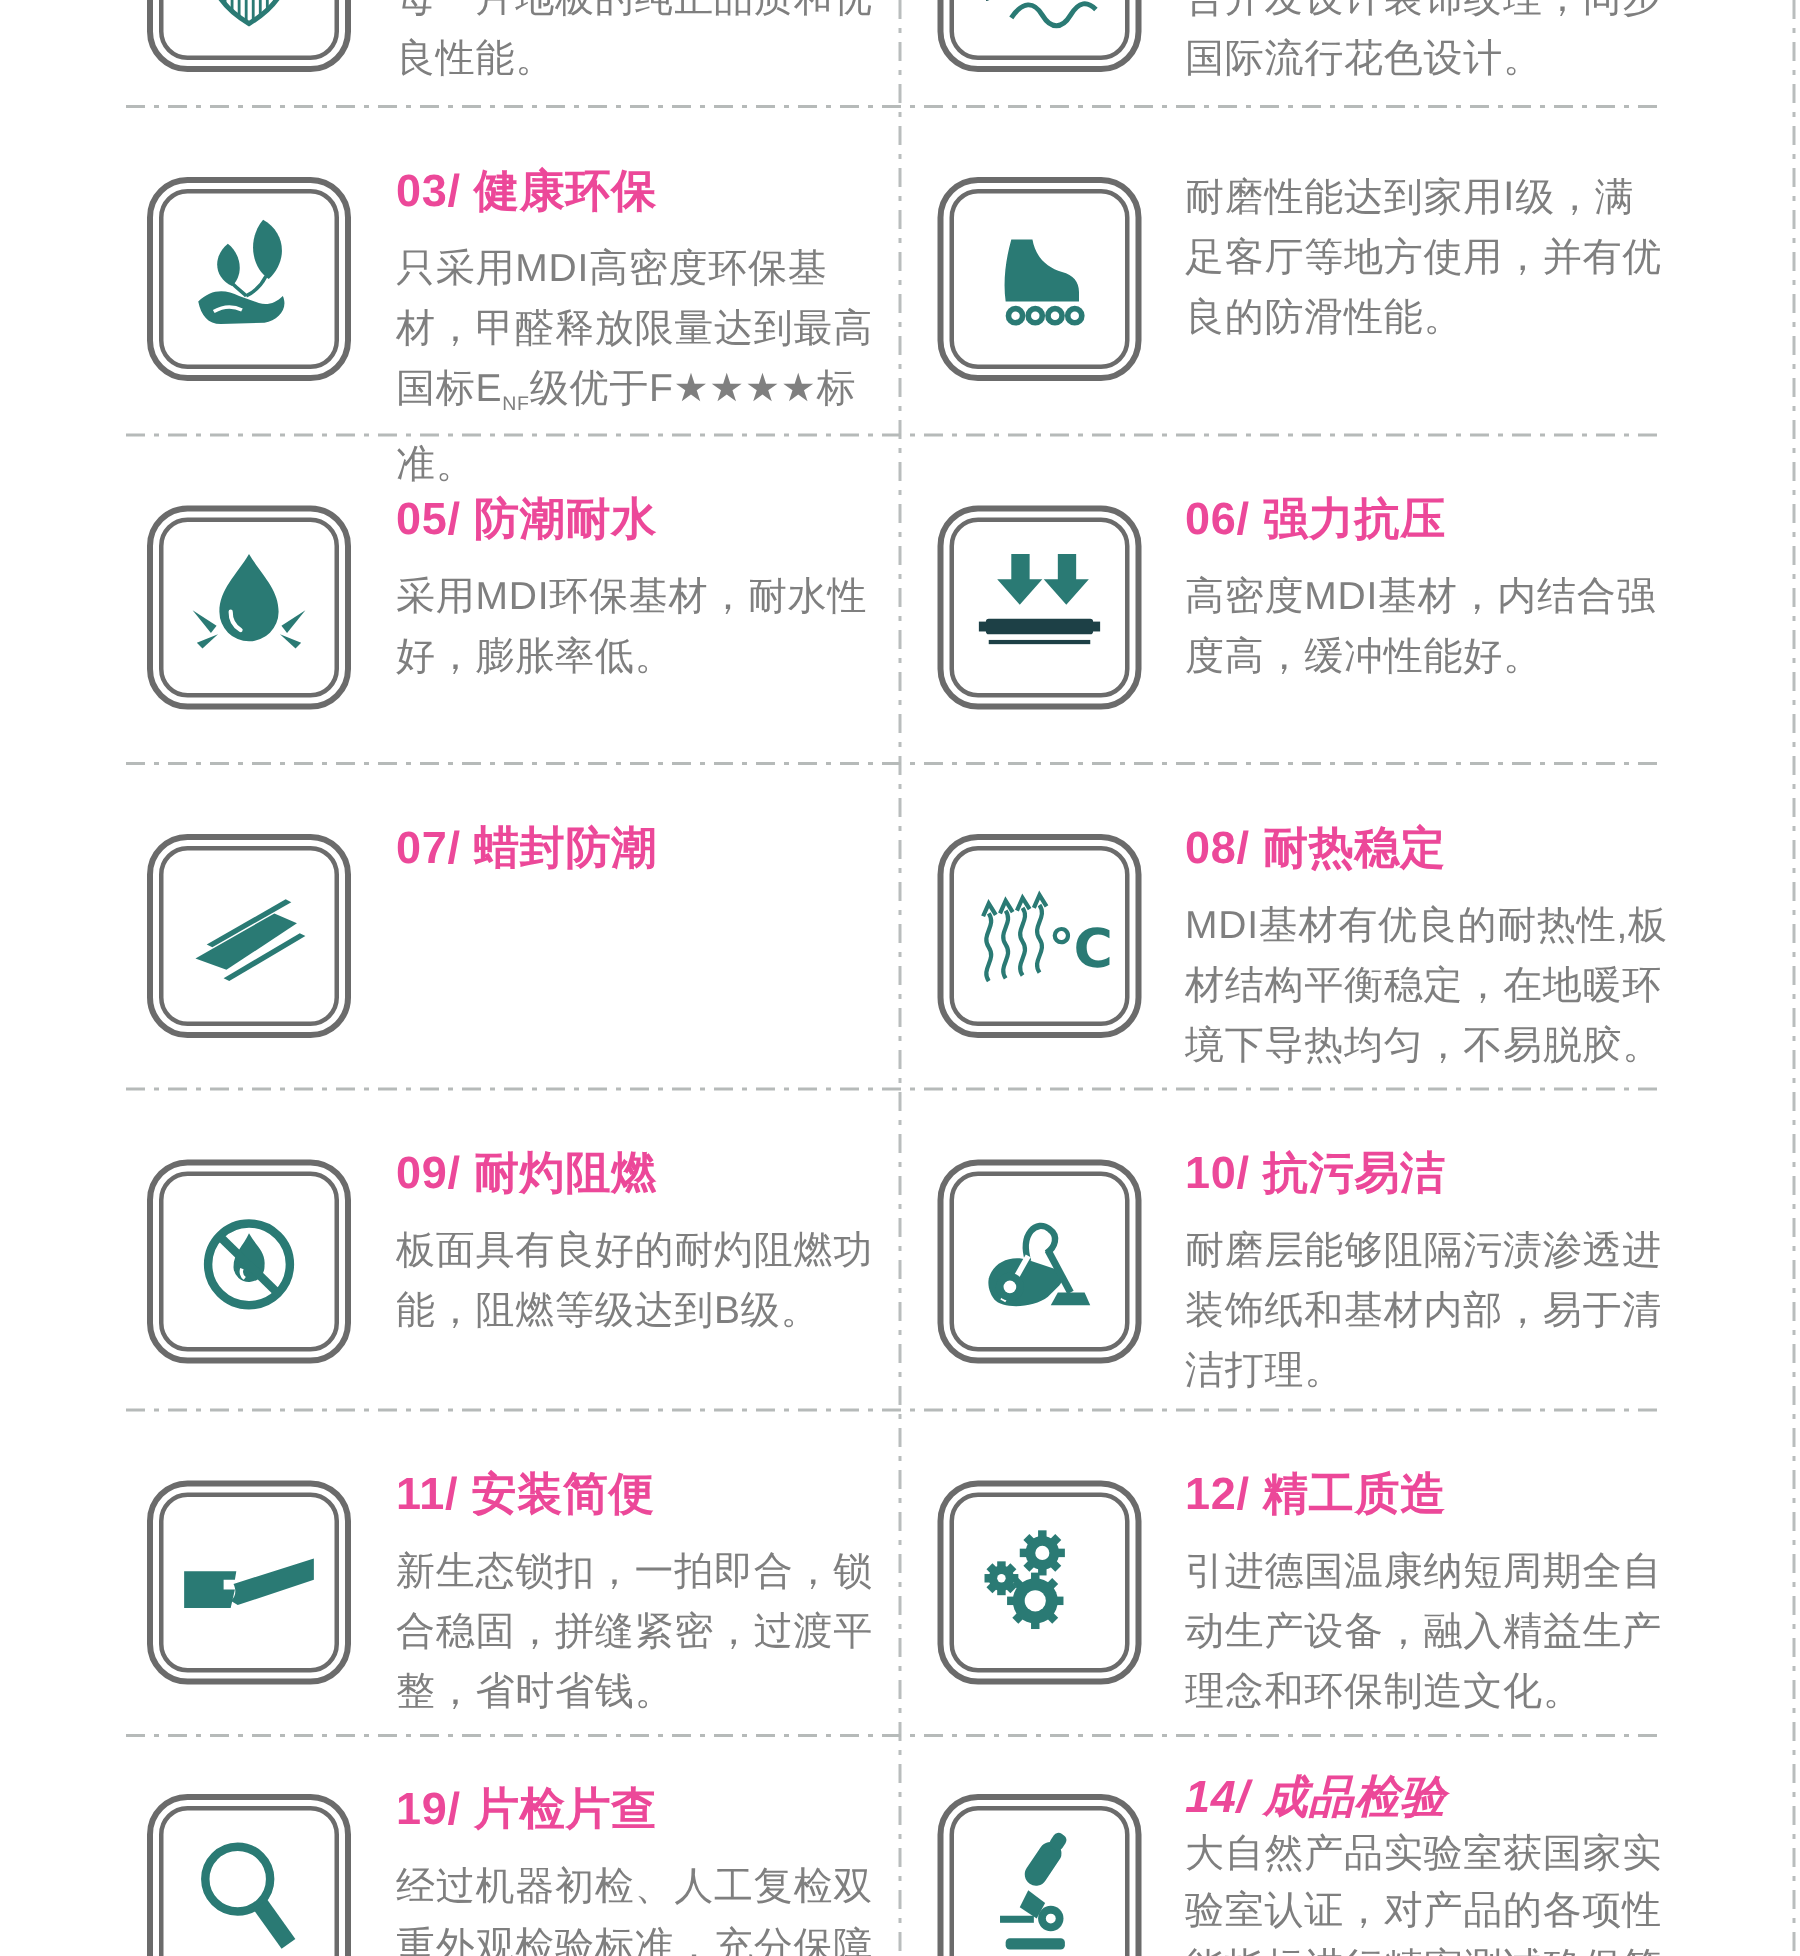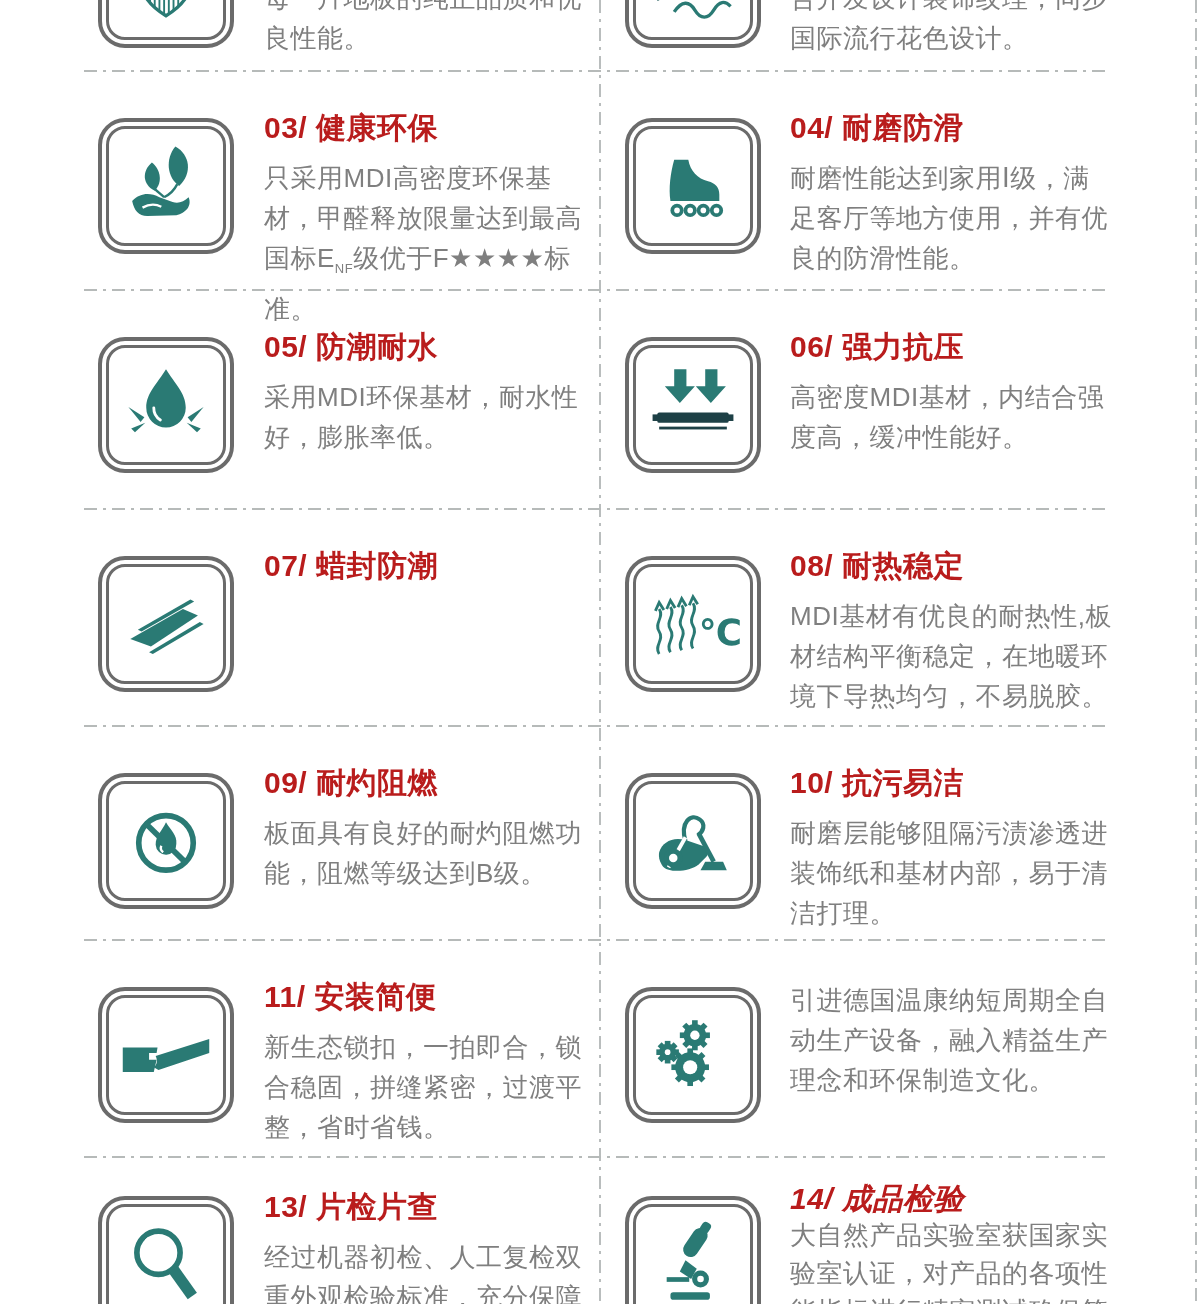--- a/index.html
+++ b/index.html
@@ -19,21 +19,21 @@
   
   .iconbox{position:absolute;top:46px;width:136px;height:136px;box-sizing:border-box;
            border:4px solid #6b6b6b;border-radius:27px;padding:4px;background:#fff;}
   .iconfill{width:100%;height:100%;box-sizing:border-box;border:3px solid #6b6b6b;border-radius:19px;
             display:flex;align-items:center;justify-content:center;color:#2a7a74;}
   .iconfill svg{width:94px;height:94px;display:block;}
   .c-l .iconbox{left:98px;}  .c-r .iconbox{left:625px;}
   
   .content{position:absolute;top:39px;width:326px;}
   .c-l .content{left:264px;} .c-r .content{left:790px;}
-  .title{margin:0 0 13px 0;font-size:30px;line-height:34px;font-weight:700;color:#b91c1c;letter-spacing:0.5px;}
+  .title{margin:0 0 13px 0;font-size:30px;line-height:34px;font-weight:700;color:#ec4899;letter-spacing:0.5px;}
   .body{margin:0;font-size:26px;line-height:40px;color:#7f7f7f;letter-spacing:0.5px;}
   .body sub{font-size:0.5em;text-align:center;}
   
   .r1 .iconbox{top:-88px;}
   .r1 .content{top:-22px;}
   
   .r7 .iconbox{top:38px;}
   .r7 .c-l .content{top:32px;}
   .r7 .c-r .content{top:24px;}
   .r7 .c-r .title{margin-bottom:0;font-style:italic;}
@@ -125,21 +125,20 @@
           <g fill="#fff">
             <circle cx="33" cy="76" r="3"></circle>
                 <circle cx="47" cy="76" r="3"></circle>
                 <circle cx="61" cy="76" r="3"></circle>
                 <circle cx="75" cy="76" r="3"></circle>
           </g>
         </svg>
       </div>
         </div>
       <div class="content">
-        <h3 class="title">04/ 耐磨防滑</h3>
         <p class="body"><span>耐磨性能达到家用Ⅰ级，满足客厅等地方使用，并有优良的防滑性能。</span></p>
       </div>
     </div>
   </div>
 
   <div class="row r3 sep">
     <div class="cell c-l">
       <div class="iconbox">
           <div class="iconfill">
         <svg viewBox="0 0 100 100">
@@ -303,38 +302,39 @@
             <rect x="44" y="43" width="6" height="40" transform="rotate(45 47 63)"></rect>
             <rect x="44" y="43" width="6" height="40" transform="rotate(90 47 63)"></rect>
             <rect x="44" y="43" width="6" height="40" transform="rotate(135 47 63)"></rect>
             <circle cx="47" cy="63" r="16"></circle>
           </g>
           <circle cx="47" cy="63" r="7.5" fill="#fff"></circle>
         </svg>
       </div>
         </div>
       <div class="content">
+        <h3 class="title">12/ 精工质造</h3>
         <p class="body"><span>引进德国温康纳短周期全自动生产设备，融入精益生产理念和环保制造文化。</span></p>
       </div>
     </div>
   </div>
 
   <div class="row r7">
     <div class="cell c-l">
       <div class="iconbox">
           <div class="iconfill">
         <svg viewBox="0 0 100 100">
           <circle cx="42" cy="38" r="23" fill="none" stroke="currentColor" stroke-width="6"></circle>
           <line x1="29" y1="23" x2="35" y2="29" stroke="#fff" stroke-width="4"></line>
           <line x1="58" y1="56" x2="78" y2="84" stroke="currentColor" stroke-width="12"></line>
         </svg>
       </div>
         </div>
       <div class="content">
-        <h3 class="title">13/ 片检片查</h3>
+        <h3 class="title">19/ 片检片查</h3>
         <p class="body"><span>经过机器初检、人工复检双重外观检验标准，充分保障</span></p>
       </div>
     </div>
     <div class="cell c-r">
       <div class="iconbox">
           <div class="iconfill">
         <svg viewBox="0 0 100 100">
           <g fill="currentColor">
             <g transform="rotate(34 52 28)">
               <rect x="44" y="10" width="16" height="34" rx="8"></rect>

